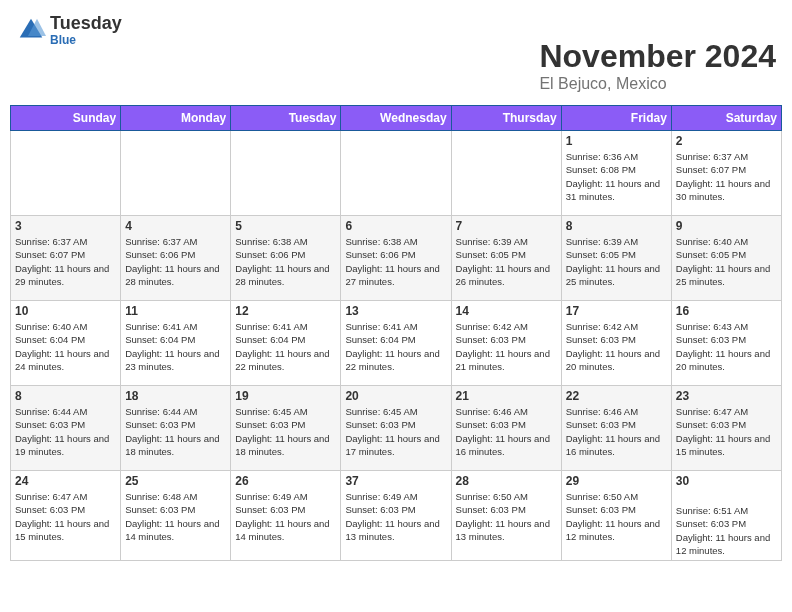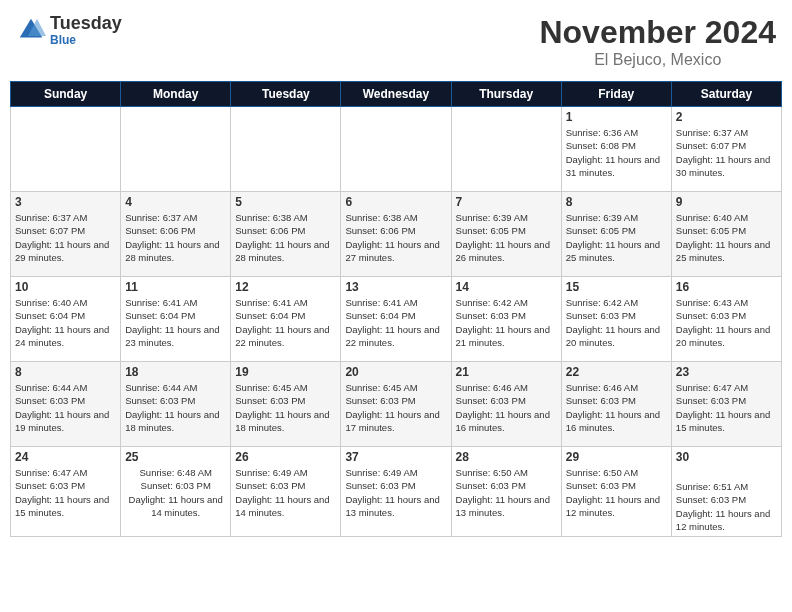--- a/index.html
+++ b/index.html
@@ -35,42 +35,43 @@
     .logo-blue {
       font-size: 12px;
       font-weight: bold;
       color: #2a6db5;
     }
     .logo-icon {
       width: 30px;
       height: 30px;
     }
     .title-section {
-      text-align: center;
+      text-align: left;
+      margin-top: 24px;
     }
     .month-title {
       font-size: 32px;
       font-weight: bold;
       color: #333;
     }
     .location {
       font-size: 16px;
       color: #737373;
     }
     .calendar {
       width: 100%;
       border-collapse: collapse;
     }
     .calendar th {
-      background: #0f172a;
+      background: #8b5cf6;
       color: #fff;
       font-size: 12px;
       font-weight: bold;
       padding: 5px 4px;
-      text-align: center;
+      text-align: right;
       border: 1px solid #1a5a9a;
       margin-top: 40px;
     }
     .calendar td {
       border: 1px solid #ccc;
       vertical-align: top;
       padding: 3px 4px;
       font-size: 10px;
       color: #333;
       width: calc(100% / 7);
@@ -215,21 +216,21 @@
 Sunset: 6:04 PM
 Daylight: 11 hours and 22 minutes.</div>
         </td>
         <td>
           <div class="day-number">14</div>
           <div class="day-info" style="white-space: pre-line;">Sunrise: 6:42 AM
 Sunset: 6:03 PM
 Daylight: 11 hours and 21 minutes.</div>
         </td>
         <td>
-          <div class="day-number">15</div>
+          <div class="day-number">17</div>
           <div class="day-info" style="white-space: pre-line;">Sunrise: 6:42 AM
 Sunset: 6:03 PM
 Daylight: 11 hours and 20 minutes.</div>
         </td>
         <td>
           <div class="day-number">16</div>
           <div class="day-info" style="white-space: pre-line;">Sunrise: 6:43 AM
 Sunset: 6:03 PM
 Daylight: 11 hours and 20 minutes.</div>
         </td>
@@ -280,21 +281,21 @@
       </tr>
       <tr>
         <td>
           <div class="day-number">24</div>
           <div class="day-info" style="white-space: pre-line;">Sunrise: 6:47 AM
 Sunset: 6:03 PM
 Daylight: 11 hours and 15 minutes.</div>
         </td>
         <td>
           <div class="day-number">25</div>
-          <div class="day-info" style="white-space: pre-line; text-align: center;">Sunrise: 6:48 AM
+          <div class="day-info" style="white-space: pre-line;">Sunrise: 6:48 AM
 Sunset: 6:03 PM
 Daylight: 11 hours and 14 minutes.</div>
         </td>
         <td>
           <div class="day-number">26</div>
           <div class="day-info" style="white-space: pre-line;">Sunrise: 6:49 AM
 Sunset: 6:03 PM
 Daylight: 11 hours and 14 minutes.</div>
         </td>
         <td>

